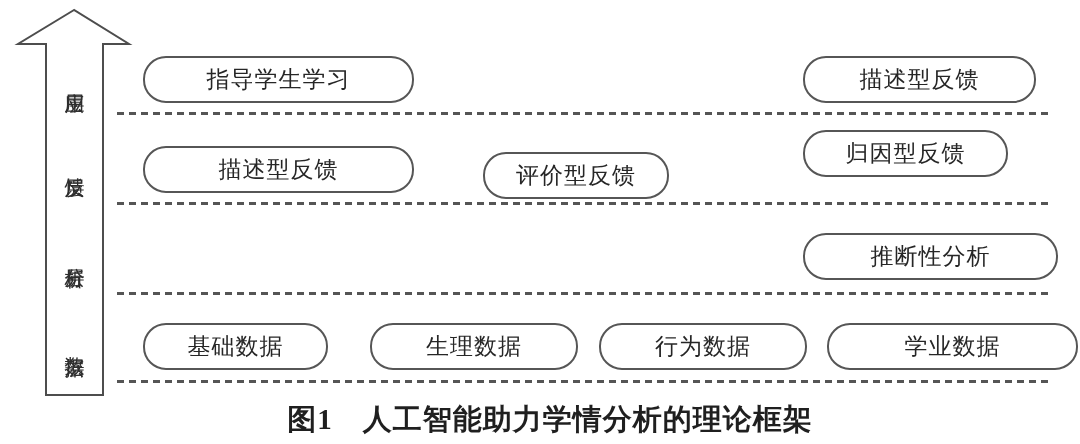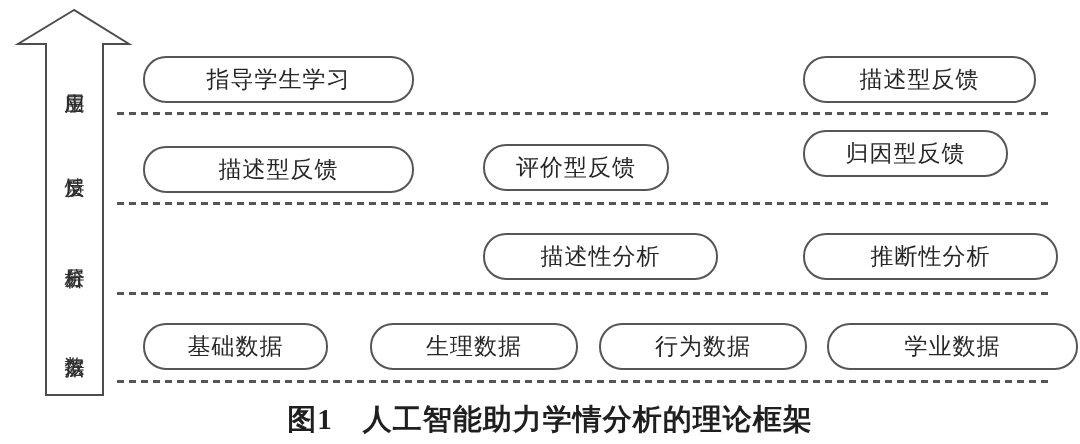--- a/index.html
+++ b/index.html
@@ -82,25 +82,24 @@
   <div class="arrow-label" style="top:79px">应用层</div>
   <div class="arrow-label" style="top:163px">反馈层</div>
   <div class="arrow-label" style="top:253px">分析层</div>
   <div class="arrow-label" style="top:343px">数据层</div>
 
   <div class="node" style="left:143px; top:56px;  width:271px">指导学生学习</div>
   <div class="node" style="left:803px; top:56px;  width:233px">描述型反馈</div>
   <div class="sep" style="top:112px"></div>
 
   <div class="node" style="left:143px; top:146px; width:271px">描述型反馈</div>
-  <div class="node" style="left:483px; top:144px; width:186px">评价型反馈</div>
+  <div class="node" style="left:483px; top:152px; width:186px">评价型反馈</div>
   <div class="node" style="left:803px; top:130px; width:205px">归因型反馈</div>
   <div class="sep" style="top:202px"></div>
 
-  <div class="node" style="left:483px; top:233px; width:235px">描述性分析</div>
   <div class="node" style="left:803px; top:233px; width:255px">推断性分析</div>
   <div class="sep" style="top:292px"></div>
 
   <div class="node" style="left:143px; top:323px; width:185px">基础数据</div>
   <div class="node" style="left:370px; top:323px; width:208px">生理数据</div>
   <div class="node" style="left:599px; top:323px; width:208px">行为数据</div>
   <div class="node" style="left:827px; top:323px; width:251px">学业数据</div>
   <div class="sep" style="top:380px"></div>
 
   <div class="caption">图1　人工智能助力学情分析的理论框架</div>

